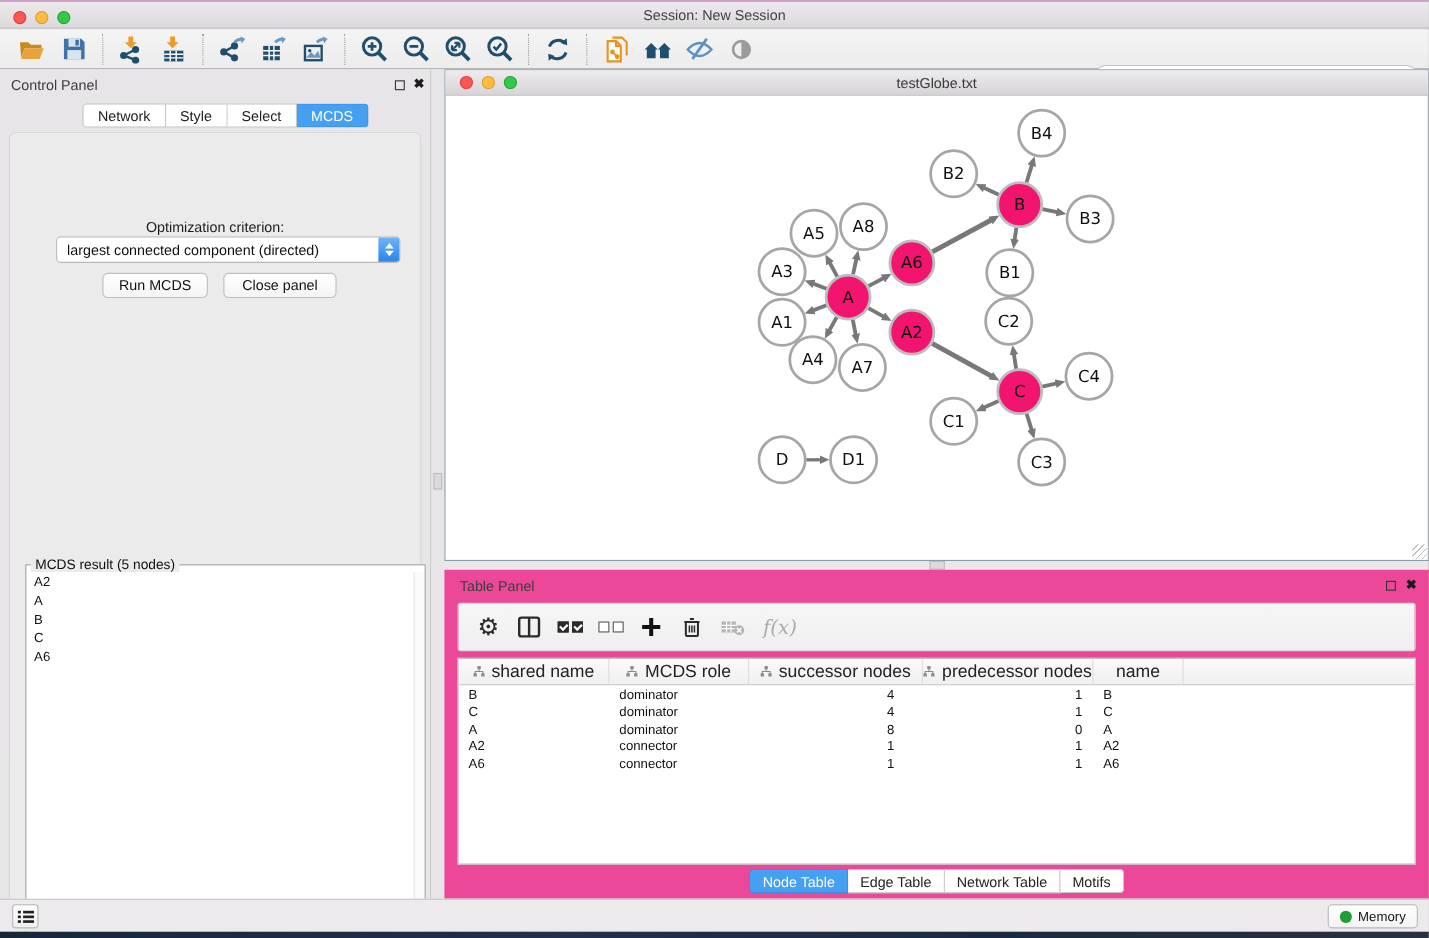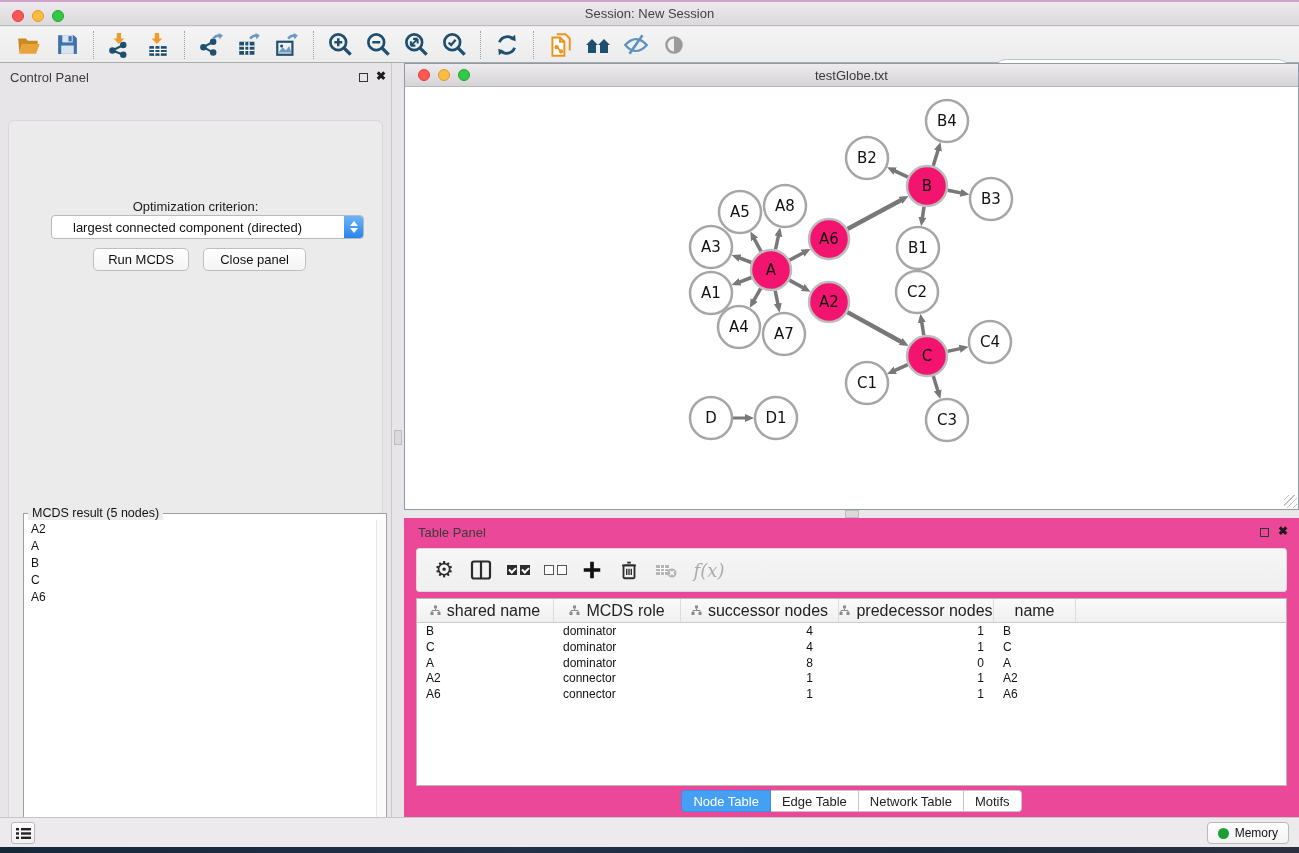--- a/index.html
+++ b/index.html
@@ -26,21 +26,21 @@
   .float-btn{position:absolute;top:10px;width:9px;height:9px;border:1.5px solid #333;}
   .close-btn{position:absolute;top:6px;font-size:12px;color:#1a1a1a;font-weight:bold;}
   .cp-tabs{position:absolute;left:75px;top:31px;display:flex;height:22px;}
   .cp-tab{border:1px solid #C6C6C6;border-left:none;background:#FFFFFF;font-size:13px;color:#222;display:flex;align-items:center;justify-content:center;padding:0 13px;}
   .cp-tab:first-child{border-left:1px solid #C6C6C6;border-radius:4px 0 0 4px;}
   .cp-tab:last-child{border-radius:0 4px 4px 0;}
   .cp-tab.active{background:#45A0F4;border-color:#3A8FE0;color:#fff;}
   .cp-body{position:absolute;left:8px;top:57px;width:375px;height:744px;background:#EBEBEB;border:1px solid #D8D8D8;border-radius:6px;}
   .opt-label{position:absolute;left:0;right:0;top:78px;text-align:center;font-size:13px;color:#1c1c1c;}
   .dropdown{position:absolute;left:42px;top:94px;width:313px;height:24px;background:#fff;border:1px solid #B9B9B9;border-radius:4px;display:flex;align-items:center;}
-  .dropdown .val{flex:1;font-size:13px;color:#111;padding-left:21px;white-space:nowrap;overflow:hidden;}
+  .dropdown .val{flex:1;font-size:13px;color:#111;padding-left:9px;white-space:nowrap;overflow:hidden;}
   .dd-stepper{width:19px;height:22px;background:linear-gradient(#6CB4F8,#2A84EC);border-radius:0 3px 3px 0;display:flex;flex-direction:column;align-items:center;justify-content:center;gap:2px;}
   .dd-stepper .up{width:0;height:0;border-left:4px solid transparent;border-right:4px solid transparent;border-bottom:5px solid #fff;}
   .dd-stepper .down{width:0;height:0;border-left:4px solid transparent;border-right:4px solid transparent;border-top:5px solid #fff;}
   .btn{position:absolute;height:23px;background:linear-gradient(#FFFFFF,#F4F4F4);border:1px solid #BFBFBF;border-radius:5px;font-size:13px;color:#111;display:flex;align-items:center;justify-content:center;}
   .result-box{position:absolute;left:14px;top:392px;width:364px;height:341px;border:1px solid #A0A0A0;background:#fff;}
   .result-title{position:absolute;left:4px;top:-8px;background:#EBEBEB;font-size:12.5px;color:#111;padding:0 4px;}
   .result-list{position:absolute;left:1px;top:6px;right:10px;bottom:1px;overflow:hidden;font-size:12px;color:#111;}
   .result-list div{padding:1.5px 0 1.5px 6px;}
   .result-scroll{position:absolute;right:1px;top:6px;bottom:1px;width:9px;background:#FAFAFA;border-left:1px solid #E8E8E8;}
   
@@ -230,20 +230,26 @@
           <path d="M10 10l4 4" stroke="#9a9a9a" stroke-width="1.6"></path>
         </svg>
       <input placeholder="" style="">
     </div>
   </div>
 
   <div class="cpanel">
     <div class="panel-head">Control Panel</div>
     <span class="float-btn" style="left:359px;"></span>
     <span class="close-btn" style="left:376px;">✖</span>
+    <div class="cp-tabs" id="cp-tabs">
+        <div class="cp-tab">Network</div>
+        <div class="cp-tab">Style</div>
+        <div class="cp-tab">Select</div>
+        <div class="cp-tab active">MCDS</div>
+      </div>
     <div class="cp-body">
       <div class="opt-label">Optimization criterion:</div>
       <div class="dropdown">
         <span class="val">largest connected component (directed)</span>
         <span class="dd-stepper">
             <span class="up"></span>
             <span class="down"></span>
           </span>
       </div>
       <div class="btn" style="left:84px;top:127px;width:96px;">

